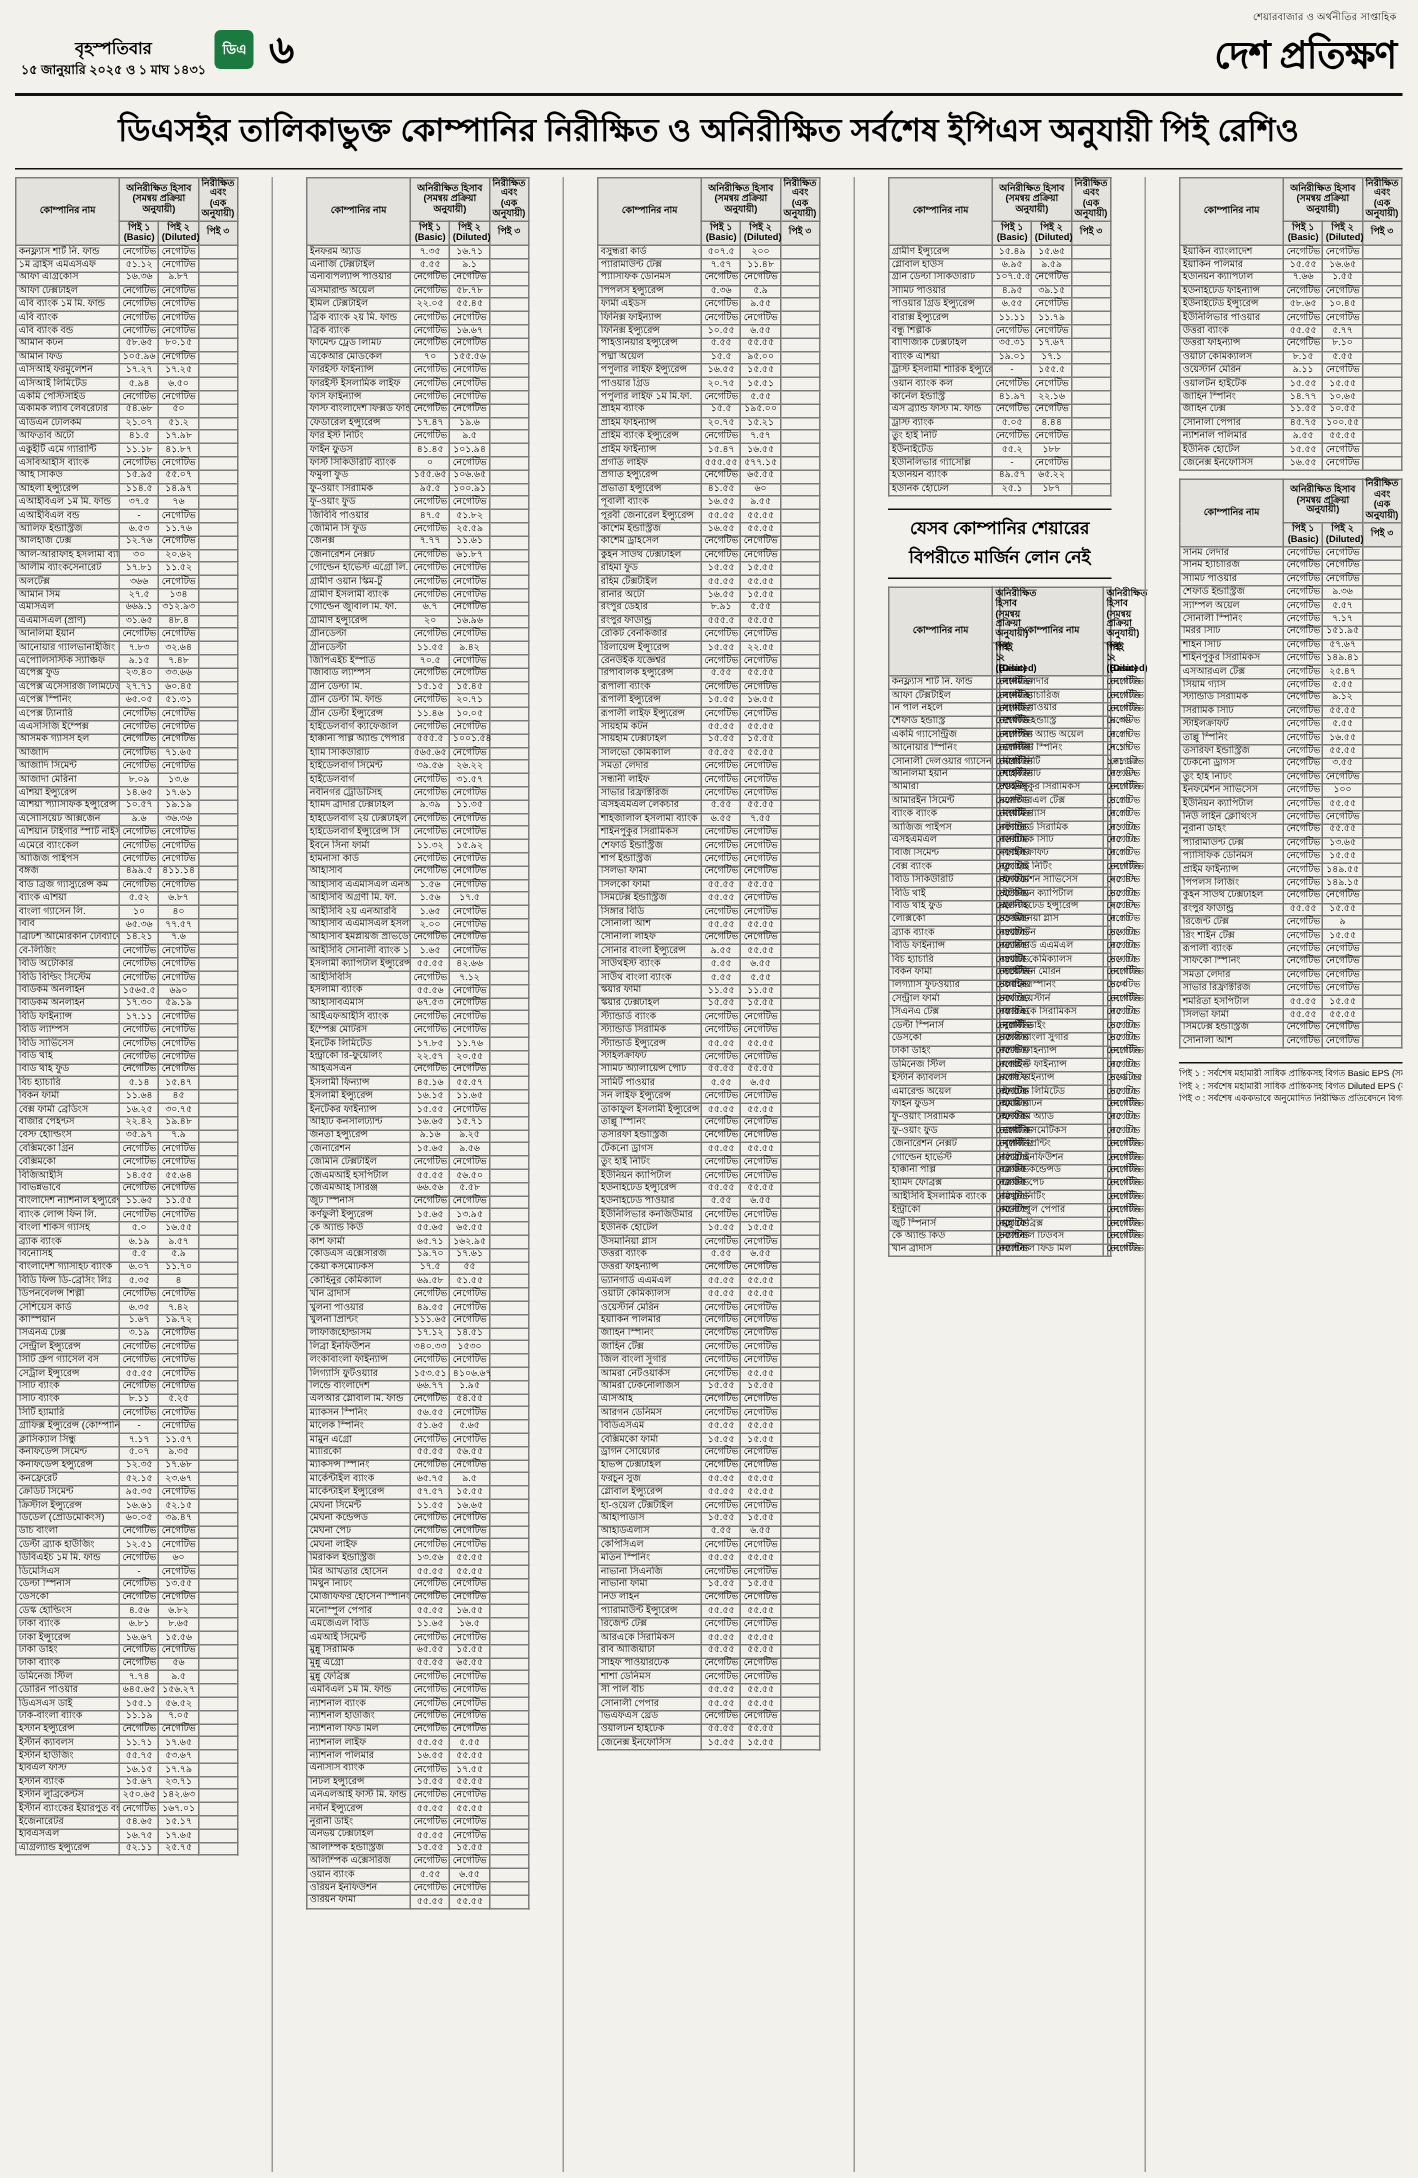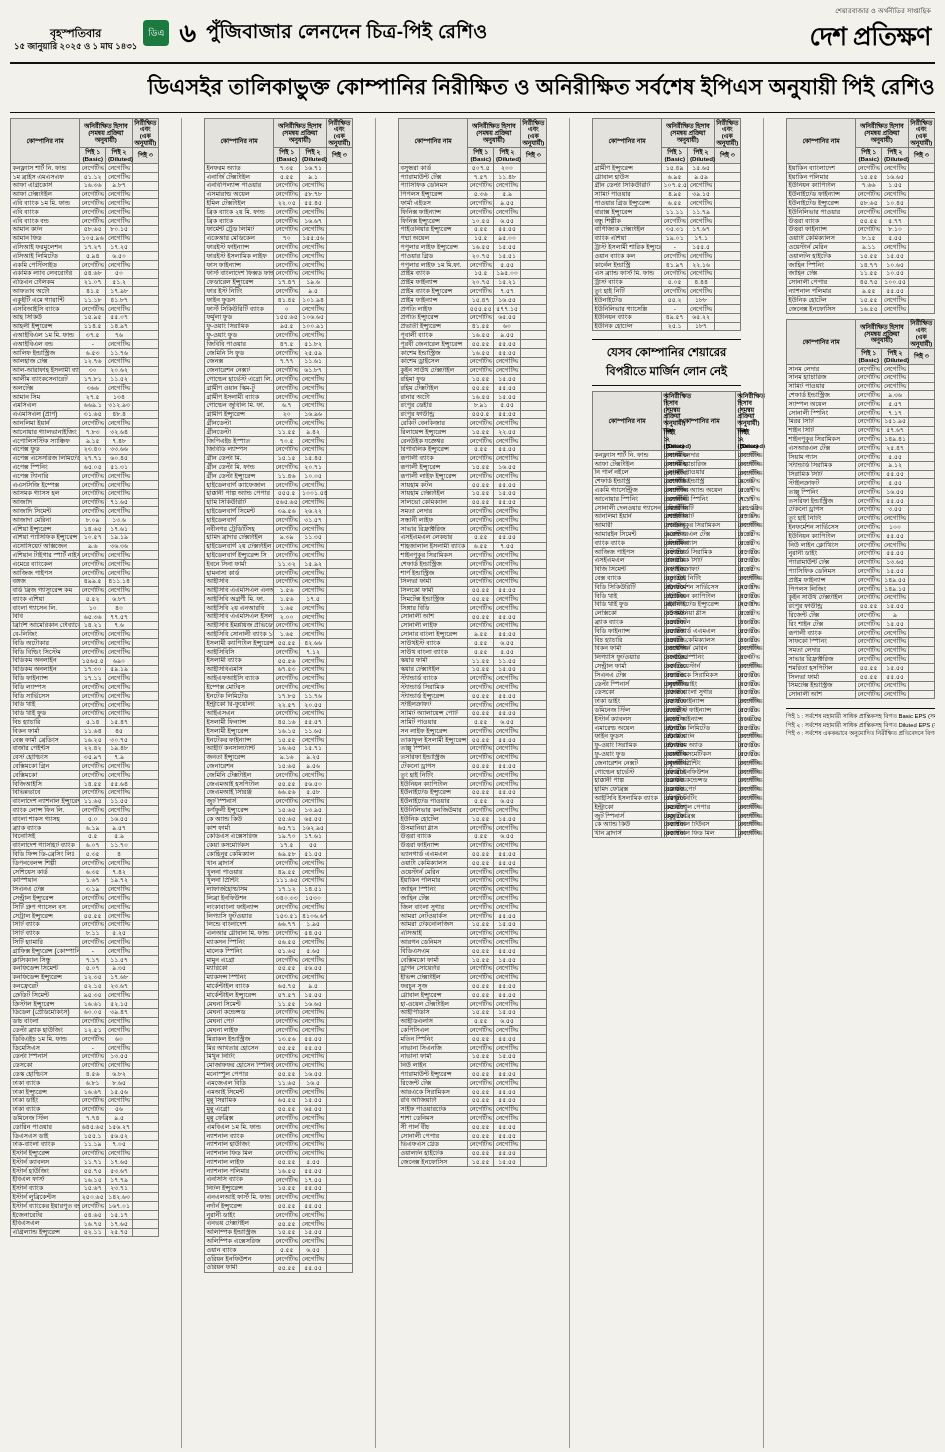--- a/index.html
+++ b/index.html
@@ -24,30 +24,30 @@
     padding:2px 4px 6px 4px;
     height:46px;
   }
   .mh-left{display:flex;align-items:center;gap:6px;}
   .mh-date{text-align:center;line-height:1.25;font-size:9.5px;font-weight:bold;}
   .mh-date .d1{font-size:11px;margin-top:12px;}
   .mh-date .d2{font-size:8.5px;font-weight:bold;}
   .mh-logo{
     width:26px;height:26px;border-radius:4px;background:#1b7a3f;
     color:#fff;font-size:9px;display:flex;align-items:center;justify-content:center;
-    font-weight:normal;
+    font-weight:bold;
   }
   .mh-pageno{font-size:26px;font-weight:bold;line-height:1;padding:0 4px;}
   .mh-section{font-size:19px;font-weight:bold;letter-spacing:.3px;}
   .mh-right{display:flex;flex-direction:column;align-items:flex-end;}
   .mh-tag{font-size:6.5px;letter-spacing:.2px;color:#222;}
   .mh-brand{font-size:25px;font-weight:bold;letter-spacing:-.5px;}
   
   .headline{
-    text-align:right;
+    text-align:center;
     font-size:21px;font-weight:bold;
     padding:7px 0 6px 0;
     border-bottom:1.5px solid #111;
     margin-bottom:5px;
     letter-spacing:.2px;
   }
   
   .cols{
     display:flex;
     gap:22px;
@@ -107,21 +107,20 @@
 <div class="page">
 
   <div class="masthead">
     <div class="mh-left">
       <div class="mh-date">
         <div class="d1">বৃহস্পতিবার</div>
         <div class="d2">১৫ জানুয়ারি ২০২৫ ও ১ মাঘ ১৪৩১</div>
       </div>
       <div class="mh-logo">ডিএ</div>
       <div class="mh-pageno">৬</div>
-      <div class="mh-section">পুঁজিবাজার লেনদেন চিত্র-পিই রেশিও</div>
     </div>
     <div class="mh-right">
       <div class="mh-tag">শেয়ারবাজার ও অর্থনীতির সাপ্তাহিক</div>
       <div class="mh-brand">দেশ প্রতিক্ষণ</div>
     </div>
   </div>
 
   <div class="headline">ডিএসইর তালিকাভুক্ত কোম্পানির নিরীক্ষিত ও অনিরীক্ষিত সর্বশেষ ইপিএস অনুযায়ী পিই রেশিও</div>
 
   <div class="cols" id="cols">

